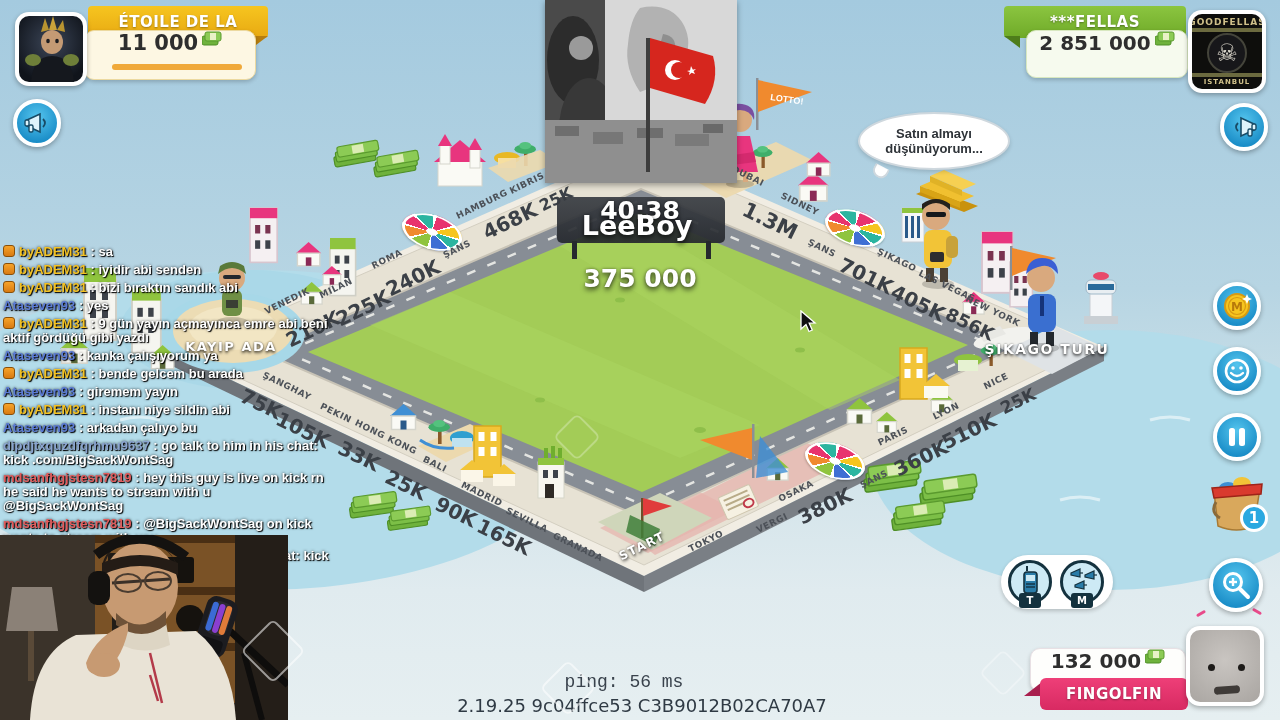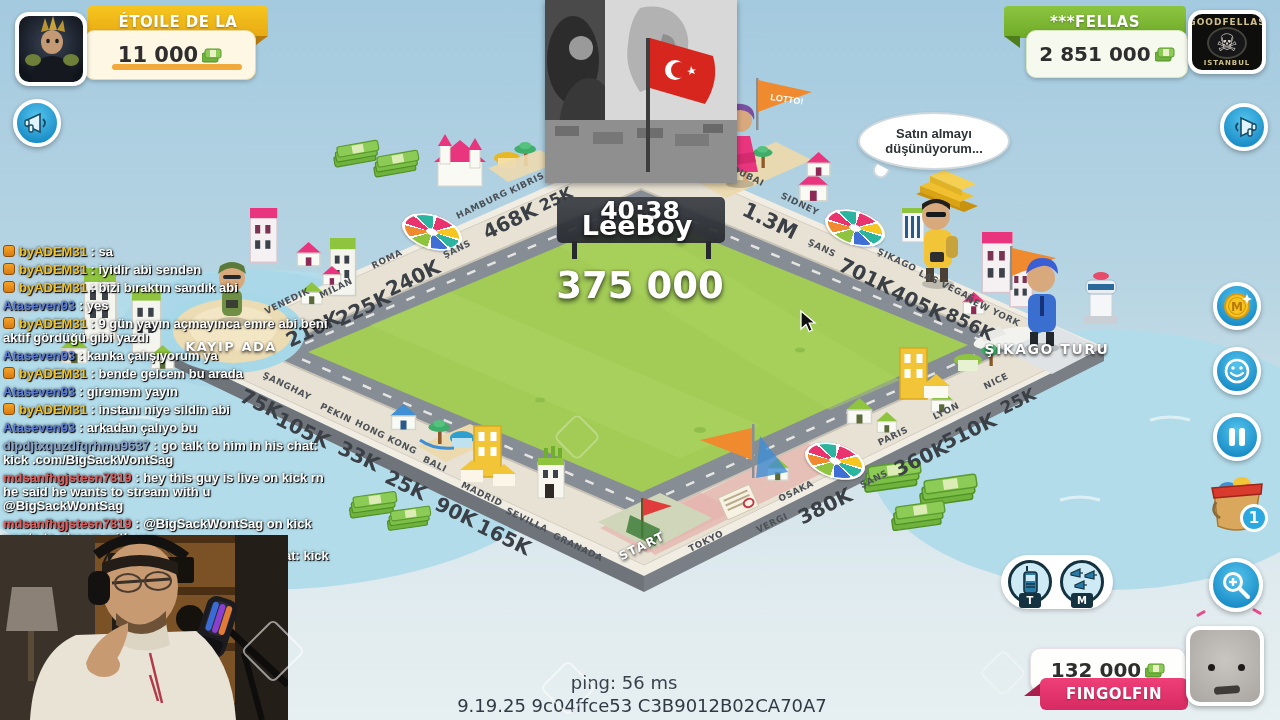--- a/index.html
+++ b/index.html
@@ -41,21 +41,21 @@
     border-radius:50%;display:flex;align-items:center;justify-content:center;text-align:center;
     font:bold 13px "Liberation Sans",sans-serif;color:#2e3338;padding:6px 14px;
     box-shadow:0 2px 4px rgba(0,0,0,.15);}
   .bubble-tail{left:872px;top:166px;width:16px;height:12px;background:#fff;border:2px solid #cfd8de;
     border-top:none;border-radius:0 0 14px 14px;transform:rotate(28deg);}
 
   
   .banner{position:absolute;display:flex;align-items:center;justify-content:center;
     font:bold 15px "DejaVu Sans",sans-serif;color:#fff;letter-spacing:.5px;
     text-shadow:0 1px 2px rgba(0,0,0,.35);border-radius:4px;}
-  .moneypanel{position:absolute;border-radius:10px;display:flex;align-items:center;justify-content:center;
+  .moneypanel{position:absolute;border-radius:10px;display:flex;justify-content:center;
     font:bold 21px "DejaVu Sans",sans-serif;color:#2e2e2e;gap:4px;box-shadow:0 2px 4px rgba(0,0,0,.2);}
   .avatarframe{position:absolute;background:#fff;border-radius:14px;padding:4px;box-shadow:0 2px 5px rgba(0,0,0,.3);}
   .avatarframe .inner{width:100%;height:100%;border-radius:10px;overflow:hidden;position:relative;}
   .underline{position:absolute;height:6px;border-radius:3px;background:#f0a93a;}
 
   .gf-inner{background:#0e0e0c;display:flex;flex-direction:column;align-items:center;justify-content:space-between;padding:3px 0;}
   .gf-txt{font:bold 9px "DejaVu Sans",sans-serif;color:#cfc08a;letter-spacing:1px;}
   .gf-skull{width:40px;height:40px;border-radius:50%;background:#17171a;border:2px solid #44443a;
     color:#e0dcd0;display:flex;align-items:center;justify-content:center;font-size:24px;}
   .gf-stripe{width:100%;height:4px;background:#6b6a3f;}
@@ -428,21 +428,21 @@
         <circle cx="134" cy="70" r="8" fill="#d6261e"></circle>
       <polygon points="146,66 150,74 142,71 151,69 144,75" fill="#fff"></polygon>
     </svg>
   </div>
 
   <div class="abs scorepanel"></div>
   <div class="abs scoreleg" style="left:572px"></div>
   <div class="abs scoreleg" style="left:706px"></div>
   <div class="abs bigwhite" style="left:640px;top:196px;font-size:25px">40:38</div>
   <div class="abs bigwhite" style="left:637px;top:210px;font-size:27px">LeeBoy</div>
-  <div class="abs bigwhite" style="left:640px;top:264px;font-size:37px">375 000</div>
+  <div class="abs bigwhite" style="left:640px;top:264px;font-size:25px">375 000</div>
 
   <div class="abs bubble-tail"></div>
   <div class="abs bubble">Satın almayı düşünüyorum...</div>
 
   <div>
     <div class="abs banner" style="left:88px;top:6px;width:180px;height:32px;background:linear-gradient(180deg,#f6c51f,#e8a912);">
       <span>ÉTOILE DE LA</span>
     </div>
     <div class="abs" style="left:252px;top:36px;width:0;height:0;border-left:16px solid #b67d0e;border-bottom:12px solid transparent;"></div>
     <div class="abs moneypanel" style="left:84px;top:30px;width:172px;height:50px;background:#fdf7e3;border:1px solid #ecd9a0;">
@@ -477,21 +477,21 @@
     </div>
     <div class="abs" style="left:1004px;top:36px;width:0;height:0;border-right:16px solid #4e7d1b;border-bottom:12px solid transparent;"></div>
     <div class="abs moneypanel" style="left:1026px;top:30px;width:162px;height:48px;background:#f6faee;border:1px solid #d8e8c0;font-size:20px;">
       <span>2 851 000</span>
       <svg width="20" height="15" viewBox="0 0 20 15">
           <rect x="0" y="5" width="16" height="9" rx="2" fill="#6fb23c" stroke="#4e8f26"></rect>
           <rect x="3" y="1" width="16" height="9" rx="2" fill="#8ccb55" stroke="#5a9a2e"></rect>
           <rect x="8" y="2" width="6" height="7" fill="#e9f2c6"></rect>
         </svg>
     </div>
-    <div class="abs avatarframe" style="left:1188px;top:10px;width:78px;height:64px;">
+    <div class="abs avatarframe" style="left:1188px;top:10px;width:78px;height:83px;">
       <div class="inner gf-inner">
         <span class="gf-txt">GOODFELLAS</span>
         <div class="gf-stripe"></div>
         <div class="gf-skull">
             <span>☠</span>
           </div>
         <div class="gf-stripe"></div>
         <span class="gf-txt" style="font-size:7px">ISTANBUL</span>
       </div>
     </div>
@@ -709,22 +709,22 @@
       <rect x="88" y="36" width="22" height="34" rx="9" fill="#141210"></rect>
       <path d="M112,48 L170,44" stroke="#3a3028" stroke-width="3"></path>
       <ellipse cx="128" cy="48" rx="13" ry="9" fill="none" stroke="#4a3c30" stroke-width="2"></ellipse>
       <ellipse cx="158" cy="46" rx="13" ry="9" fill="none" stroke="#4a3c30" stroke-width="2"></ellipse>
       <path d="M116,78 Q140,102 166,76 L166,90 Q142,108 116,90 Z" fill="#6e5238"></path>
       <path d="M128,96 Q120,130 100,138 Q88,142 86,128 Q96,100 128,88 Z" fill="#c79a72"></path>
       <ellipse cx="104" cy="130" rx="16" ry="12" fill="#c79a72"></ellipse>
     </svg>
   </div>
 
-  <div class="abs footertxt" style="left:624px;top:672px;">ping: 56 ms</div>
-  <div class="abs footertxt" style="left:642px;top:695px;color:#2f3a44;">9.19.25 9c04ffce53 C3B9012B02CA70A7</div>
+  <div class="abs footertxt" style="left:624px;top:672px;font-family:Liberation Mono, monospace;">ping: 56 ms</div>
+  <div class="abs footertxt" style="left:642px;top:695px;color:#2f3a44;">2.19.25 9c04ffce53 C3B9012B02CA70A7</div>
 
   <div class="deco-diamond" style="left:250px;top:628px;width:46px;height:46px;"></div>
   <div class="deco-diamond" style="left:548px;top:668px;width:40px;height:40px;"></div>
   <div class="deco-diamond" style="left:986px;top:656px;width:34px;height:34px;opacity:.6"></div>
   <div class="deco-diamond" style="left:560px;top:420px;width:34px;height:34px;opacity:.5"></div>
 
   <svg class="abs" style="left:799px;top:310px" width="18" height="24" viewBox="0 0 18 24">
     <path d="M2,1 L2,19 L7,14.5 L10,21.5 L13.2,20 L10.2,13.2 L16,13 Z" fill="#111" stroke="#fff" stroke-width="1.3"></path>
   </svg>
 

